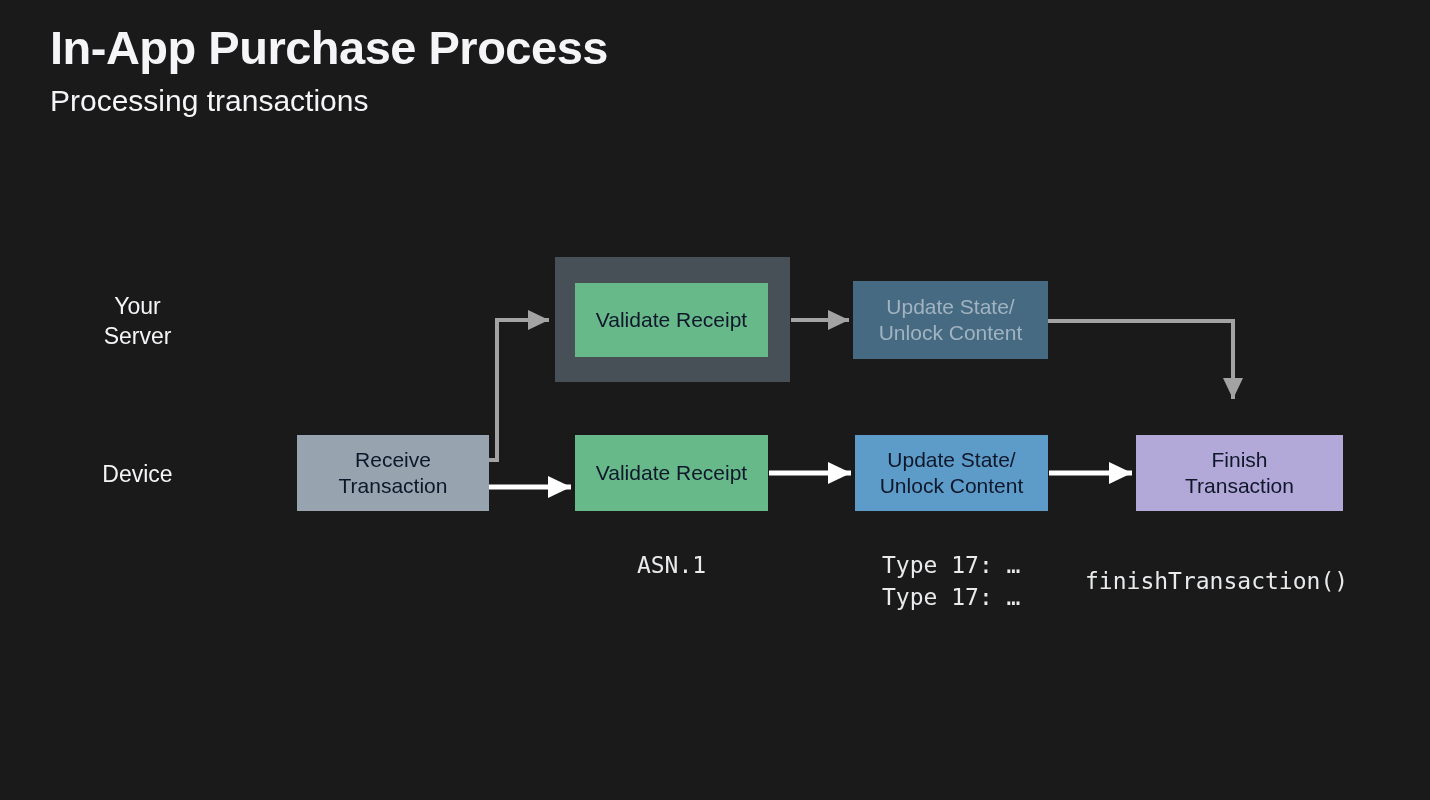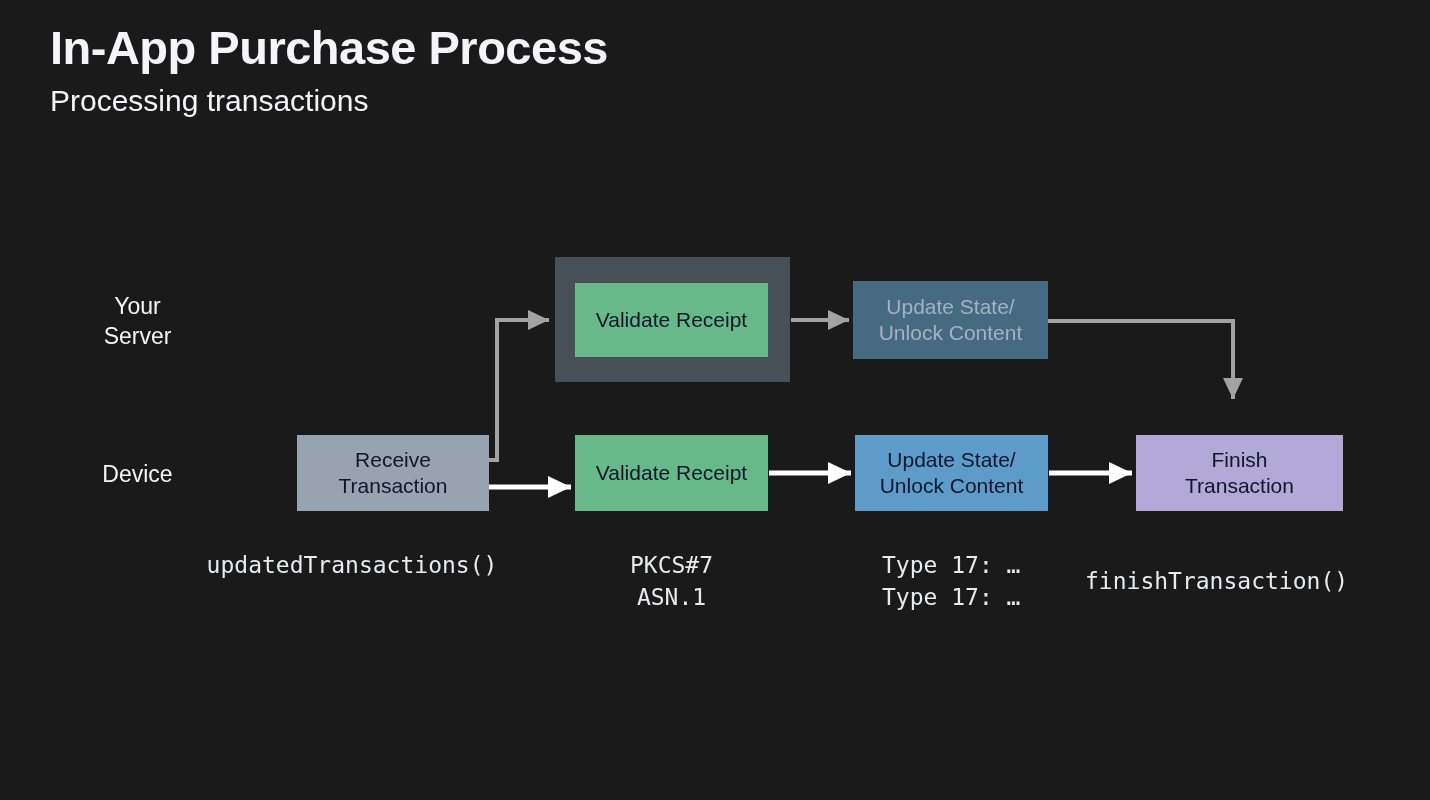--- a/index.html
+++ b/index.html
@@ -152,24 +152,22 @@
   <div class="box box-device-update">
     <span>Update State/</span>
     <span>Unlock Content</span>
   </div>
 
   <div class="box box-finish">
     <span>Finish</span>
     <span>Transaction</span>
   </div>
 
-  <div class="code code-receive">updatedTransactions()</div>
 
   <div class="code code-validate">
-    <span style="display:block">PKCS#7</span>
     <span style="display:block">ASN.1</span>
   </div>
 
   <div class="code code-update">
     <span style="display:block">Type 17: …</span>
     <span style="display:block">Type 17: …</span>
   </div>
 
   <div class="code code-finish">finishTransaction()</div>
 

